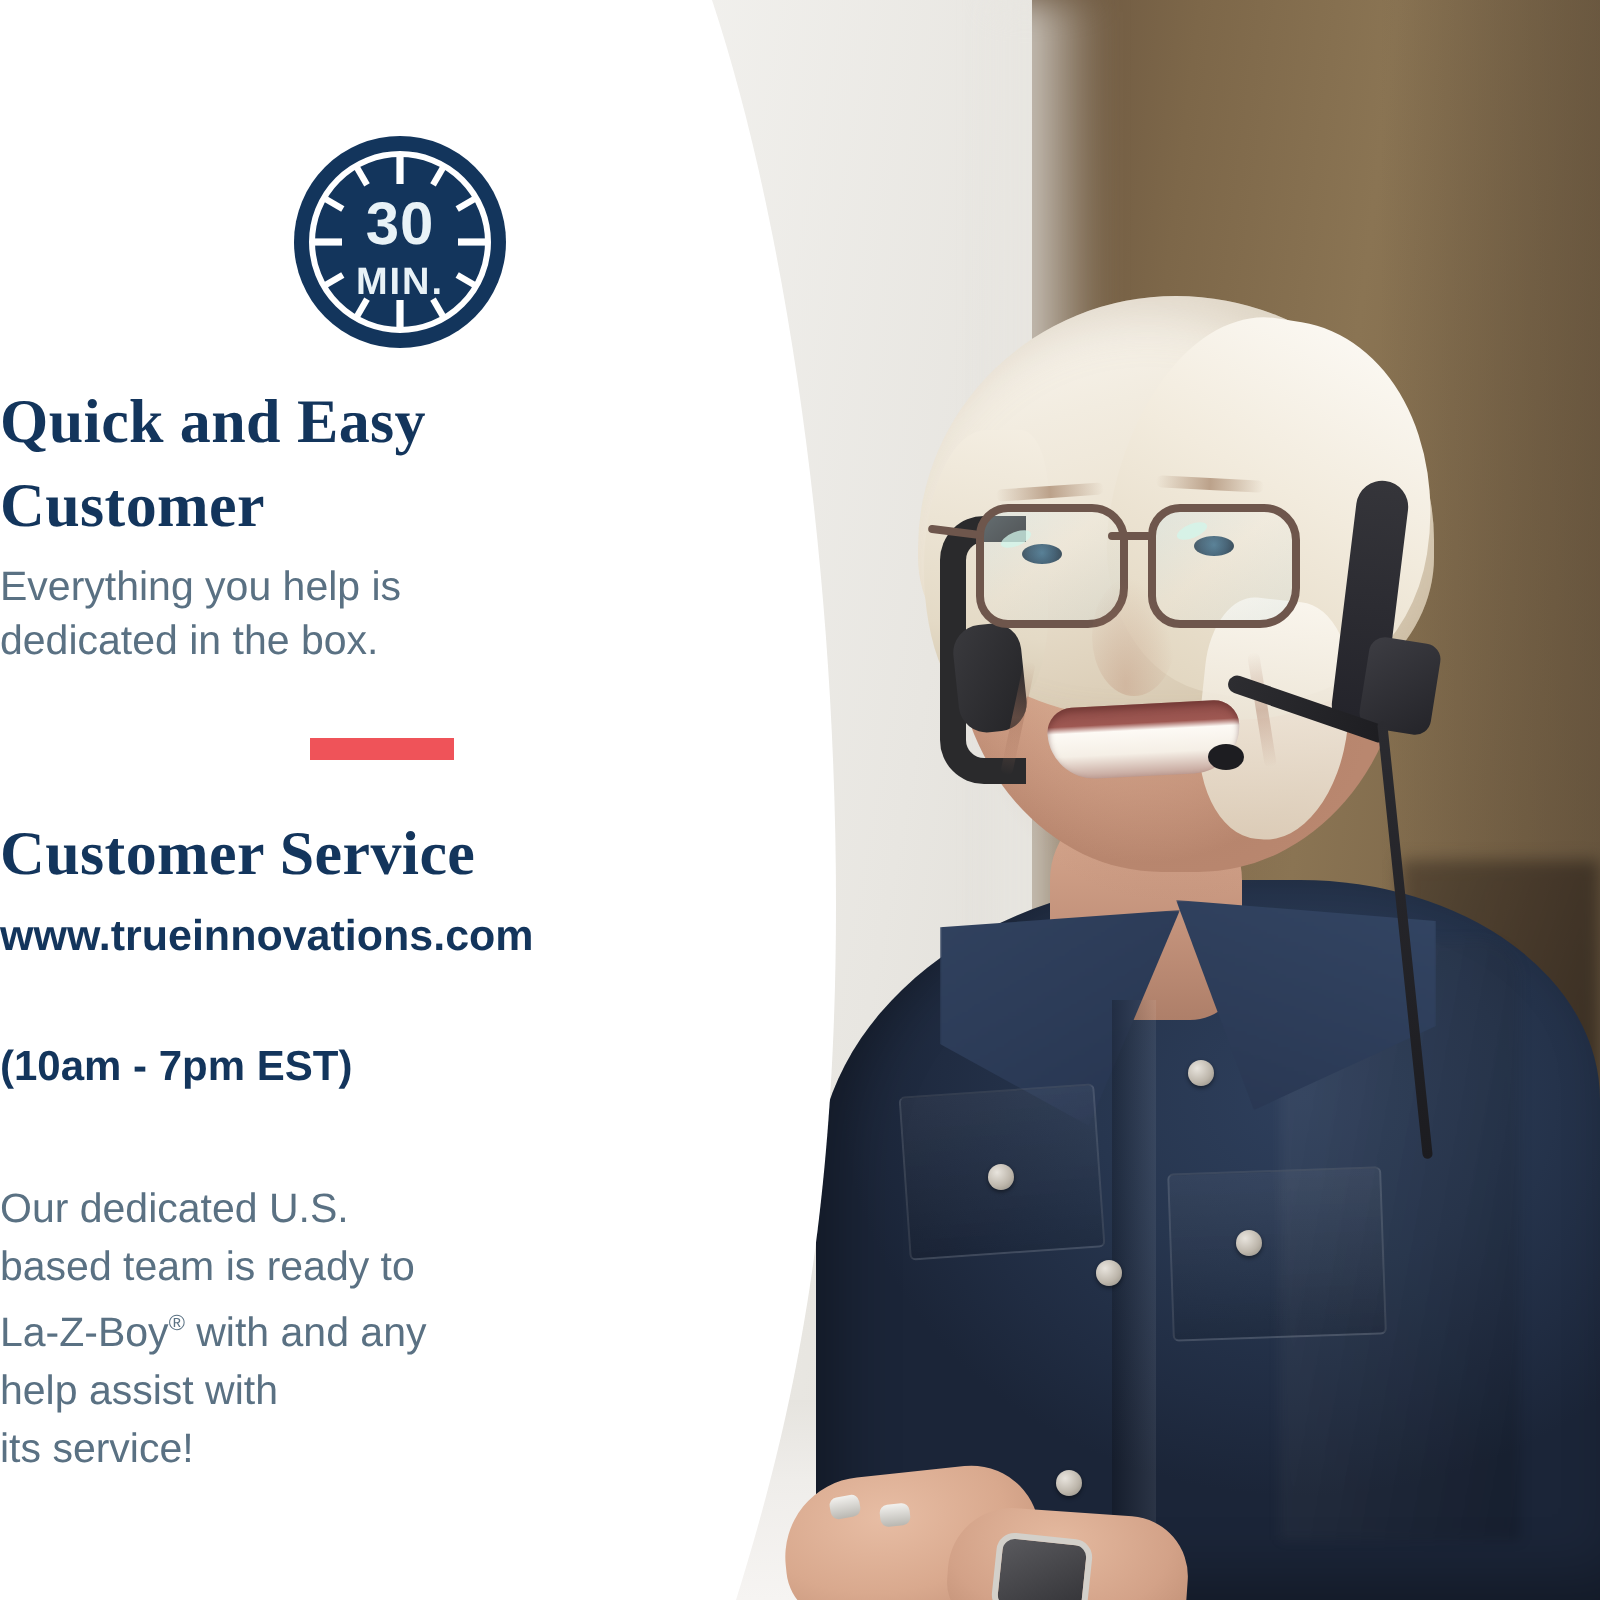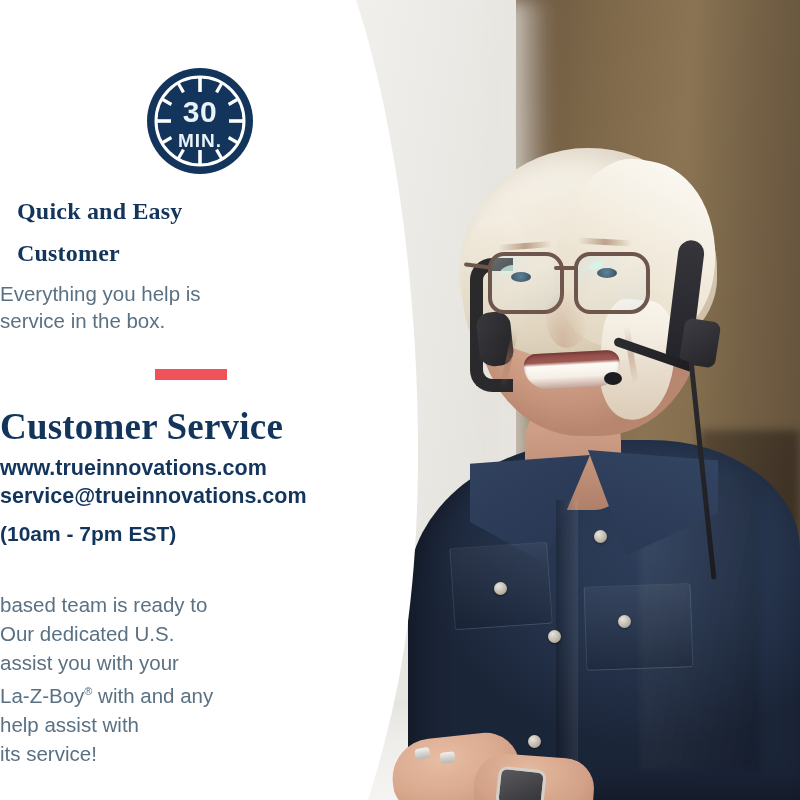--- a/index.html
+++ b/index.html
@@ -395,27 +395,26 @@
   .h-serif {
     position: absolute;
     left: 0; right: 0;
     font-family: "Liberation Serif", serif;
     font-weight: bold;
     color: #13355c;
     letter-spacing: 0.2px;
   }
   #title-assembly {
     top: 166px;
-    font-size: 24px;
+    font-size: 31px;
     line-height: 42px;
-    padding-left: 17px;
   }
   #title-service {
     top: 384px;
-    font-size: 37px;
+    font-size: 31px;
     line-height: 38px;
   }
   .body-muted {
     position: absolute;
     left: 0; right: 0;
     color: #5a7183;
     font-size: 20.5px;
     line-height: 27px;
     font-weight: normal;
   }
@@ -544,39 +543,37 @@
       </svg>
     </div>
 
     <div class="h-serif" id="title-assembly">
       <div>Quick and Easy</div>
       <div>Customer</div>
     </div>
 
     <div class="body-muted" id="sub-assembly">
       <div>Everything you help is</div>
-      <div>service in the box.</div>
+      <div>dedicated in the box.</div>
     </div>
 
     <div id="divider"></div>
 
     <div class="h-serif" id="title-service">Customer Service</div>
 
     <div class="navy-bold" id="contact-lines">
       <div>www.trueinnovations.com</div>
-      <div>service@trueinnovations.com</div>
     </div>
 
     <div class="navy-bold" id="hours">
       <div>(10am - 7pm EST)</div>
     </div>
 
     <div class="body-muted" id="paragraph">
+      <div>Our dedicated U.S.</div>
       <div>based team is ready to</div>
-      <div>Our dedicated U.S.</div>
-      <div>assist you with your</div>
       <div class="nowrap"><span>La-Z-Boy</span><span class="reg">®</span><span> with and any</span></div>
       <div>help assist with</div>
       <div>its service!</div>
     </div>
 
   </div>
 </div>
 
 </body></html>

